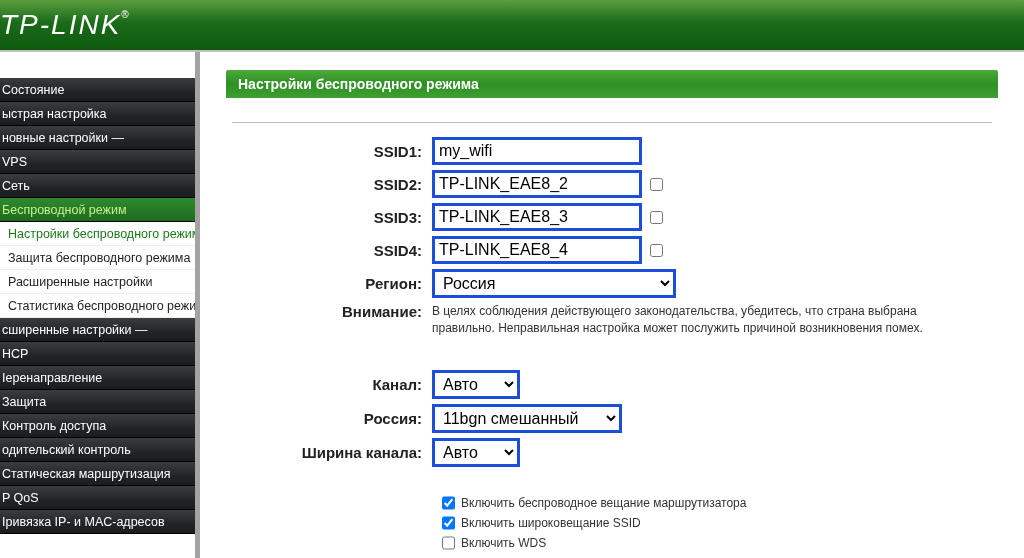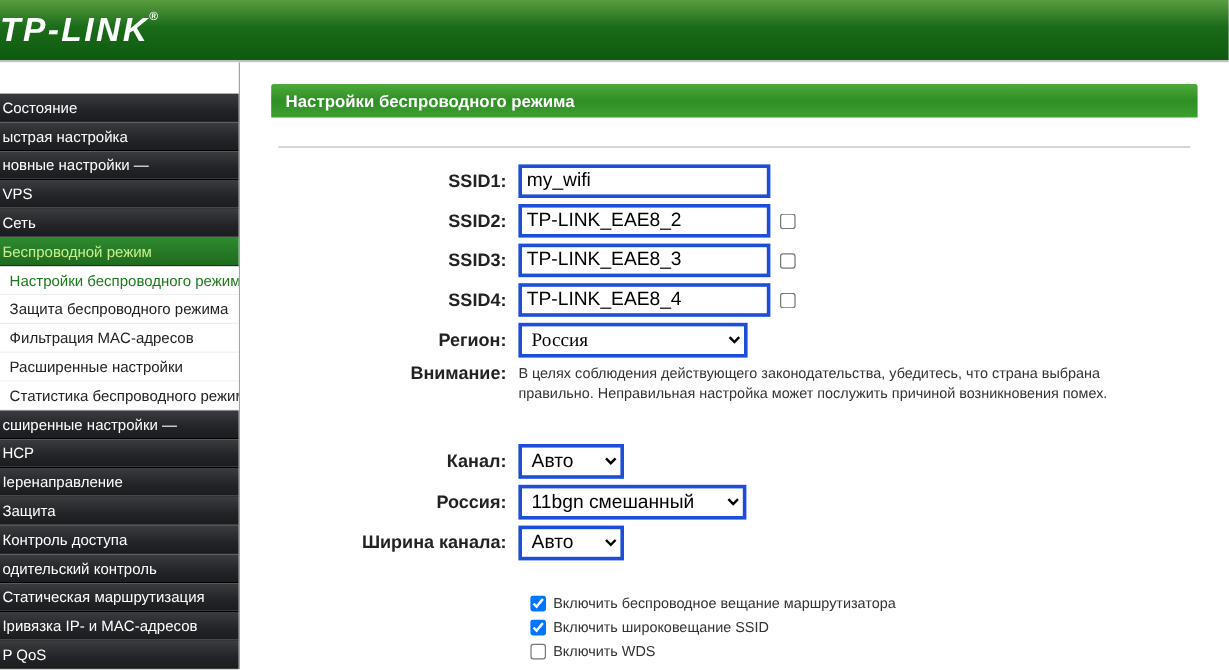--- a/index.html
+++ b/index.html
@@ -9,34 +9,34 @@
     height: 50px;
     background: linear-gradient(to bottom, #5a9d3e 0%, #1a6b1a 45%, #0e5a0e 100%);
     display: flex;
     align-items: center;
     padding-left: 0px;
   }
   .logo {
     color: #fff;
     font-family: 'Arial Black', Arial, sans-serif;
     font-size: 28px;
-    font-weight: 700;
+    font-weight: 400;
     letter-spacing: 2px;
     font-style: italic;
   }
   .logo sup { font-size: 10px; vertical-align: top; font-style: normal;}
   
   .top-line { height: 2px; background: #c0c0c0; }
 
   .layout { display: flex; height: calc(558px - 52px); }
   
   .sidebar {
     width: 200px;
     background: #fff;
-    border-right: 1px solid #a3a3a3;
+    border-right: 5px solid #a3a3a3;
     overflow: hidden;
     padding-top: 26px;
   }
   .menu { list-style: none; }
   .menu li {
     padding: 4.5px 2px 4.5px 2px;
     background: linear-gradient(to bottom, #3a3c40 0%, #222427 60%, #1a1c1f 100%);
     color: #fff;
     font-size: 12.5px;
     border-bottom: 1px solid #000;
@@ -95,21 +95,21 @@
   }
   .form-row .ctl { display: flex; align-items: center; gap: 8px; flex: 1;}
   input[type="text"], select {
     font-size: 16px;
     padding: 2px 4px;
     border: 3px solid #1d4ed8;
     background: #fff;
     font-family: Arial;
   }
   .w-ssid { width: 210px; }
-  .w-region { width: 191px; font-family: Liberation Serif, serif; }
+  .w-region { width: 244px; }
   .w-chan { width: 88px; }
   .w-mode { width: 190px; }
   .note {
     font-size: 12px;
     color: #333;
     line-height: 1.45;
     flex:1;
     padding-right: 20px;
   }
   .cb-row {
@@ -139,32 +139,31 @@
   <div class="sidebar">
     <ul class="menu" id="menu">
         <li>Состояние</li>
         <li>ыстрая настройка</li>
         <li>новные настройки —</li>
         <li>VPS</li>
         <li>Сеть</li>
         <li class="active">Беспроводной режим</li>
         <li class="sub sel">Настройки беспроводного режима</li>
         <li class="sub">Защита беспроводного режима</li>
-        <li class="sub">Фильтрация MAC-адресов</li>
         <li class="sub">Расширенные настройки</li>
         <li class="sub">Статистика беспроводного режима</li>
         <li>сширенные настройки —</li>
         <li>HCP</li>
         <li>Іеренаправление</li>
         <li>Защита</li>
         <li>Контроль доступа</li>
         <li>одительский контроль</li>
         <li>Статическая маршрутизация</li>
+        <li>P QoS</li>
         <li>Іривязка IP- и MAC-адресов</li>
-        <li>P QoS</li>
       </ul>
   </div>
 
   <div class="content">
     <div class="panel-title">Настройки беспроводного режима</div>
     <div class="panel-body">
       <hr class="sep">
 
       <div class="form-row">
         <div class="lbl">SSID1:</div>

